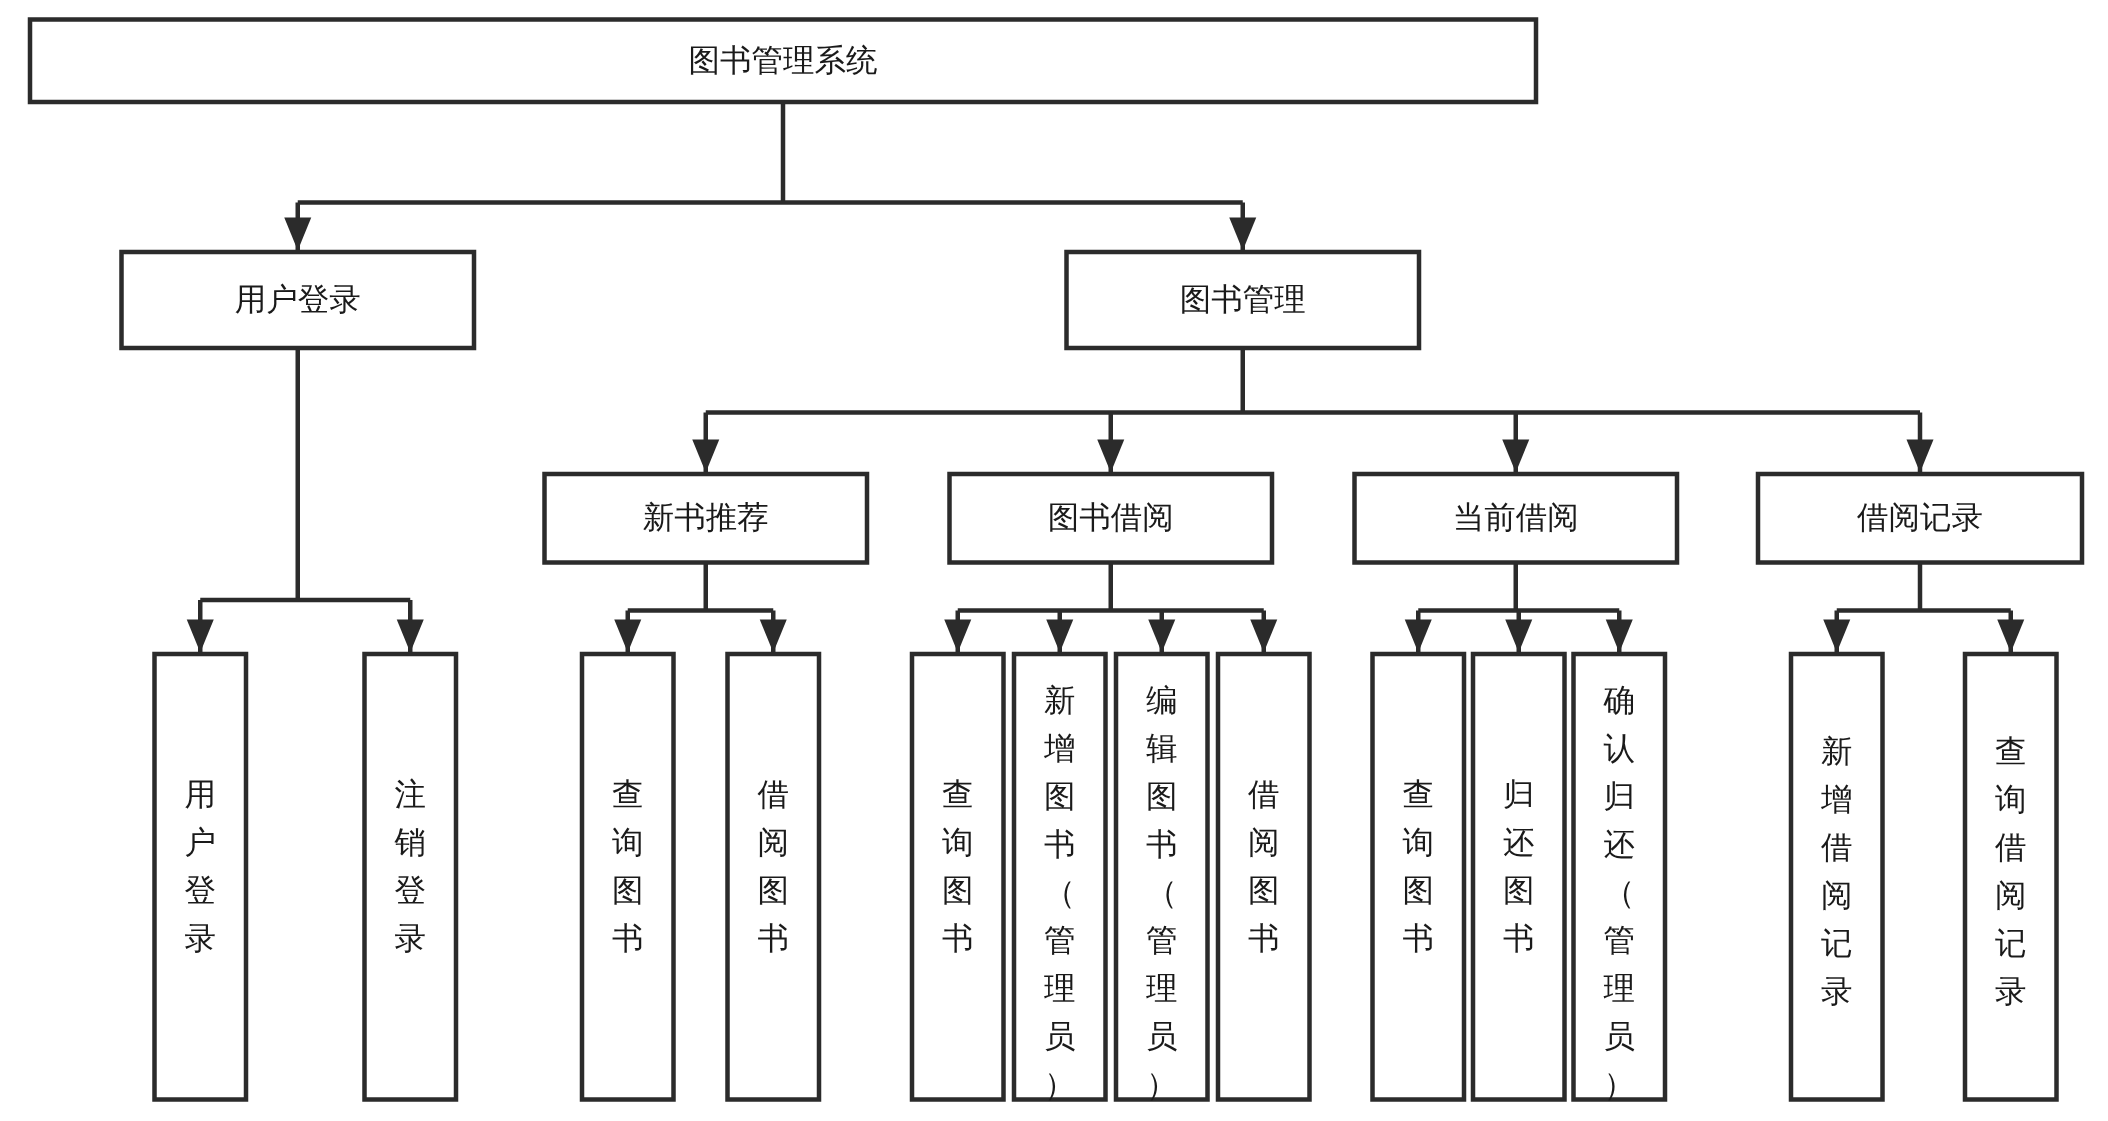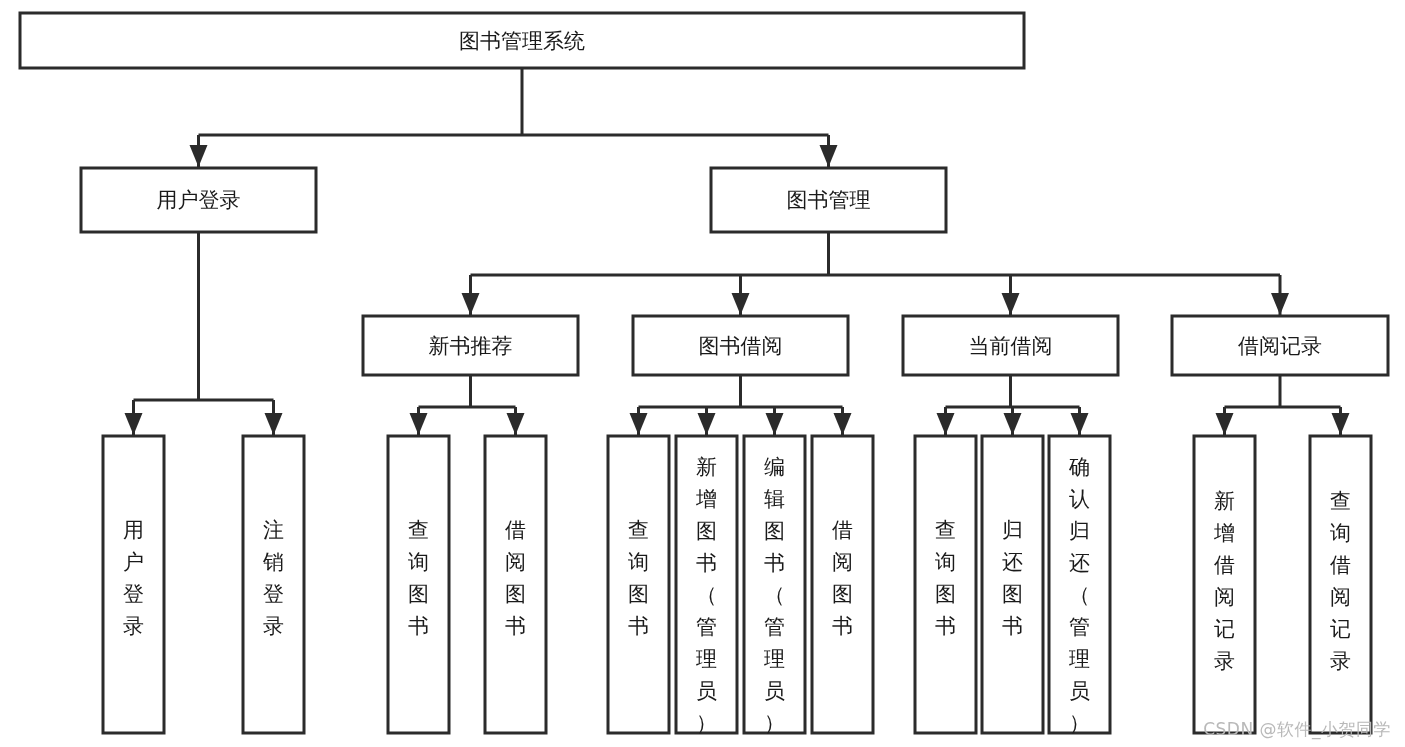--- a/index.html
+++ b/index.html
@@ -200,14 +200,13 @@
         <g>
           <rect x="1194" y="436" width="61" height="297" class="node-rect"></rect>
           <text x="1224.5" y="508" class="node-label-vert"><tspan x="1224.5" dy="0">新</tspan><tspan x="1224.5" dy="32">增</tspan><tspan x="1224.5" dy="32">借</tspan><tspan x="1224.5" dy="32">阅</tspan><tspan x="1224.5" dy="32">记</tspan><tspan x="1224.5" dy="32">录</tspan></text>
         </g>
         <g>
           <rect x="1310" y="436" width="61" height="297" class="node-rect"></rect>
           <text x="1340.5" y="508" class="node-label-vert"><tspan x="1340.5" dy="0">查</tspan><tspan x="1340.5" dy="32">询</tspan><tspan x="1340.5" dy="32">借</tspan><tspan x="1340.5" dy="32">阅</tspan><tspan x="1340.5" dy="32">记</tspan><tspan x="1340.5" dy="32">录</tspan></text>
         </g>
       </g>
   </svg>
-  <div class="watermark">CSDN @软件_小贺同学</div>
 </div>
 
 </body></html>

